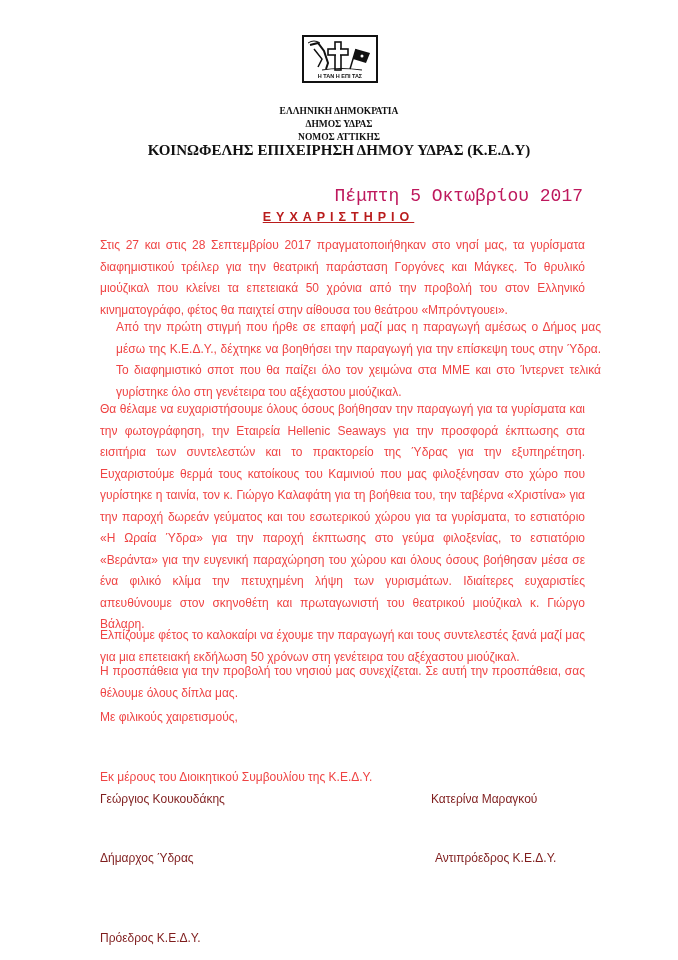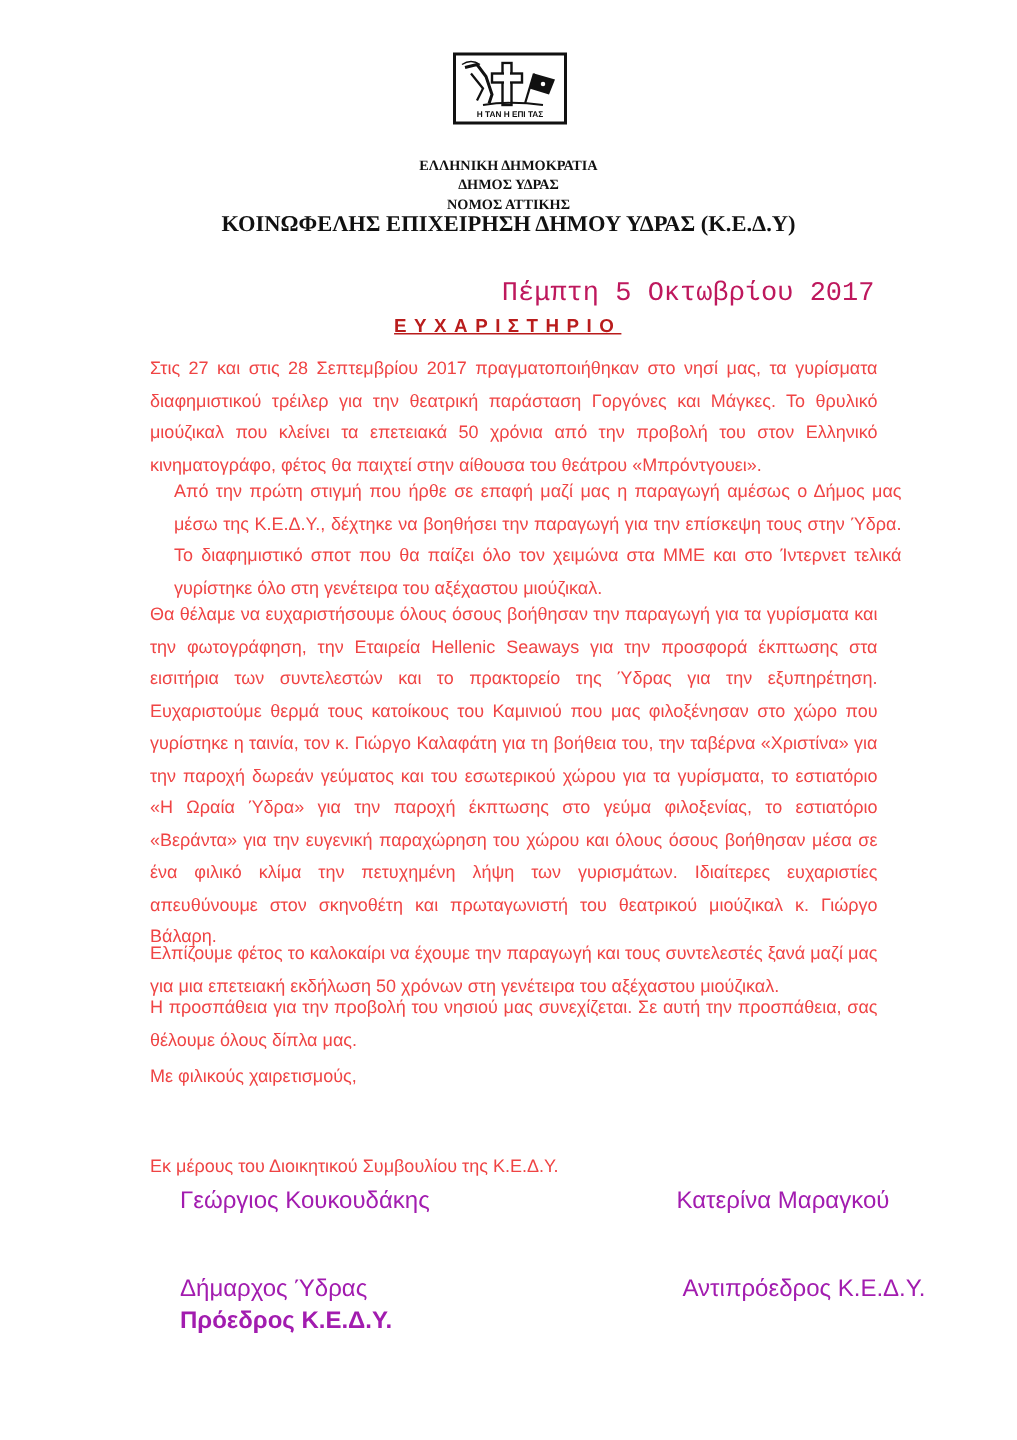--- a/index.html
+++ b/index.html
@@ -14,21 +14,21 @@
   .title { position: absolute; left: 0; width: 677px; top: 210px; text-align: center; font-family: "Liberation Sans", sans-serif; font-weight: bold; font-size: 12.5px; letter-spacing: 5px; text-decoration: underline; color: #b91c1c; }
   .body { position: absolute; left: 100px; width: 485px; font-family: "Liberation Sans", sans-serif; font-size: 12px; line-height: 21.5px; color: #ef4444; }
   .body p { margin: 0; text-align: justify; }
   .p1 { top: 235px; }
   .p2 { top: 317px; margin-left: 16px; }
   .p3 { top: 399px; }
   .p4 { top: 611px; margin-top: 14px; }
   .p5 { top: 661px; }
   .p6 { top: 707px; }
   .p7 { top: 731px; margin-top: 36px; }
-  .sig { position: absolute; font-family: "Liberation Sans", sans-serif; font-size: 16px; color: #a21caf; white-space: nowrap; margin-left: 20px; }
+  .sig { position: absolute; font-family: "Liberation Sans", sans-serif; font-size: 12px; color: #7f1d1d; white-space: nowrap; }
 </style>
 </head>
 <body>
 
 <div class="page">
 
   <div class="logo">
     <svg width="72" height="44" viewBox="0 0 72 44">
 
       <path d="M6 8 L14 6 L20 14 L24 26 L22 32" stroke="#111" stroke-width="2" fill="none"></path>
@@ -79,15 +79,15 @@
     <p>Με φιλικούς χαιρετισμούς,</p>
   </div>
   <div class="body p7">
     <p>Εκ μέρους του Διοικητικού Συμβουλίου της Κ.Ε.Δ.Υ.</p>
   </div>
 
   <div class="sig" style="left:100px; top:792px;">Γεώργιος Κουκουδάκης</div>
   <div class="sig" style="left:431px; top:792px;text-align:center;">Κατερίνα Μαραγκού</div>
   <div class="sig" style="left:100px; top:851px;">Δήμαρχος Ύδρας</div>
   <div class="sig" style="left:435px; top:851px;">Αντιπρόεδρος Κ.Ε.Δ.Υ.</div>
-  <div class="sig" style="left:100px; top:872px;font-weight:bold;">Πρόεδρος Κ.Ε.Δ.Υ.</div>
+  <div class="sig" style="left:100px; top:931px;">Πρόεδρος Κ.Ε.Δ.Υ.</div>
 
 </div>
 
 </body></html>

